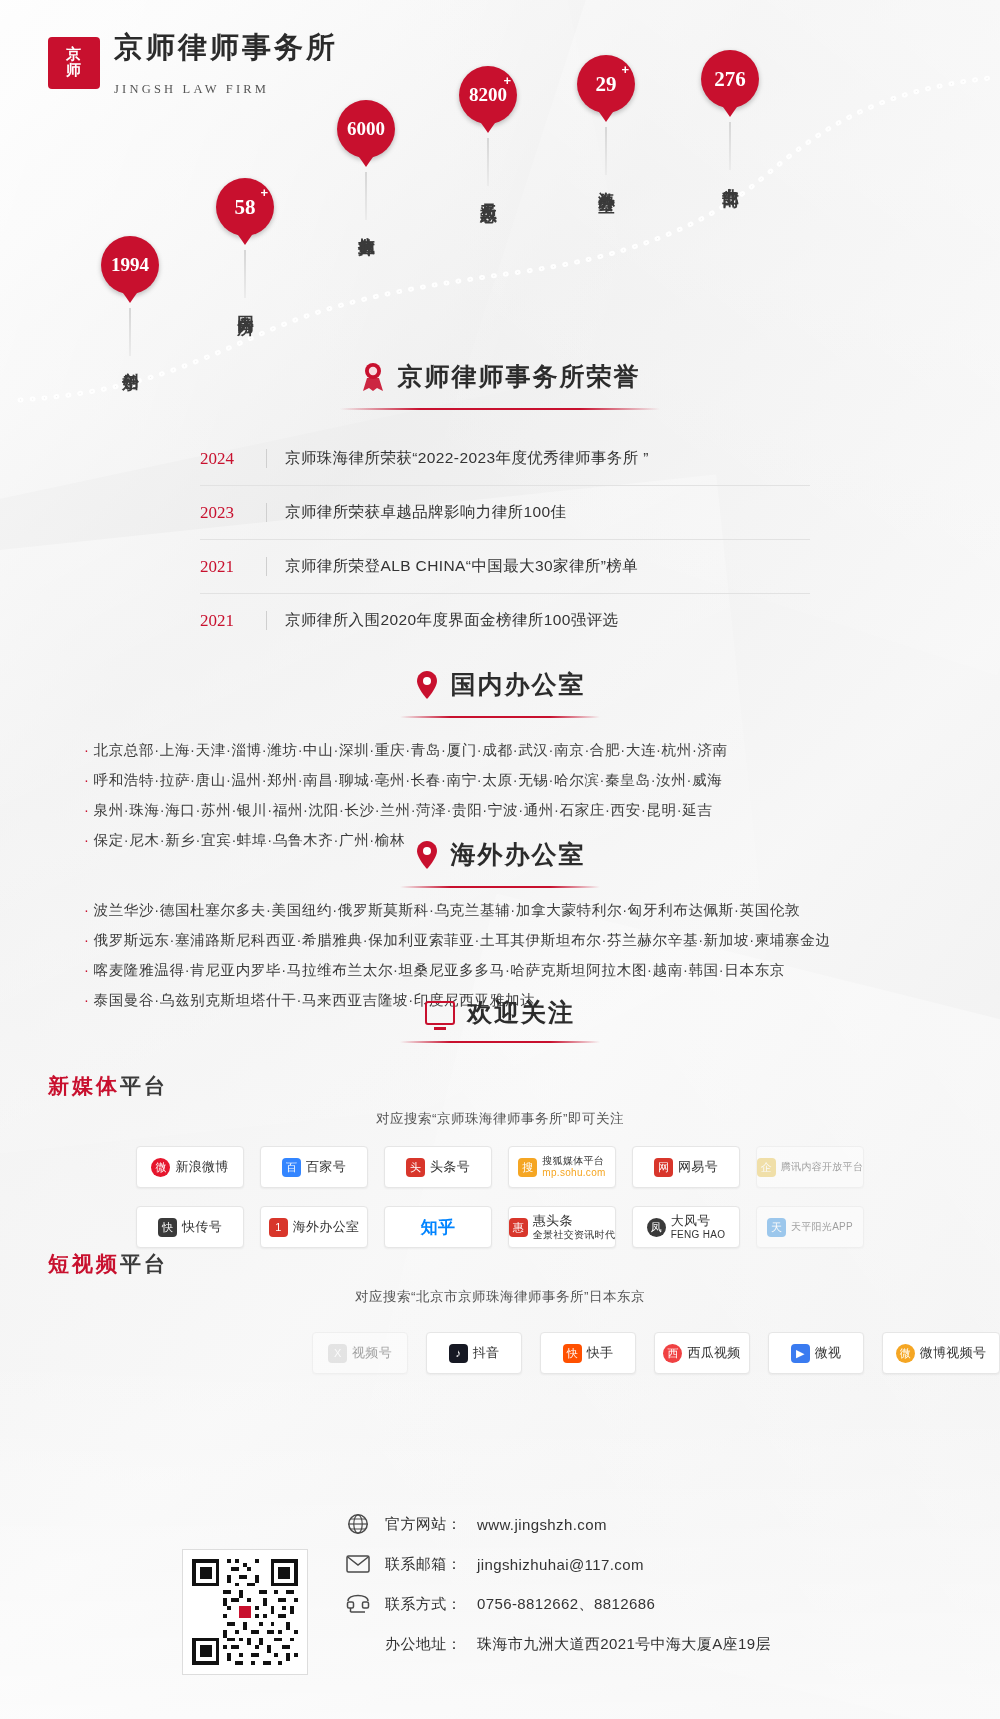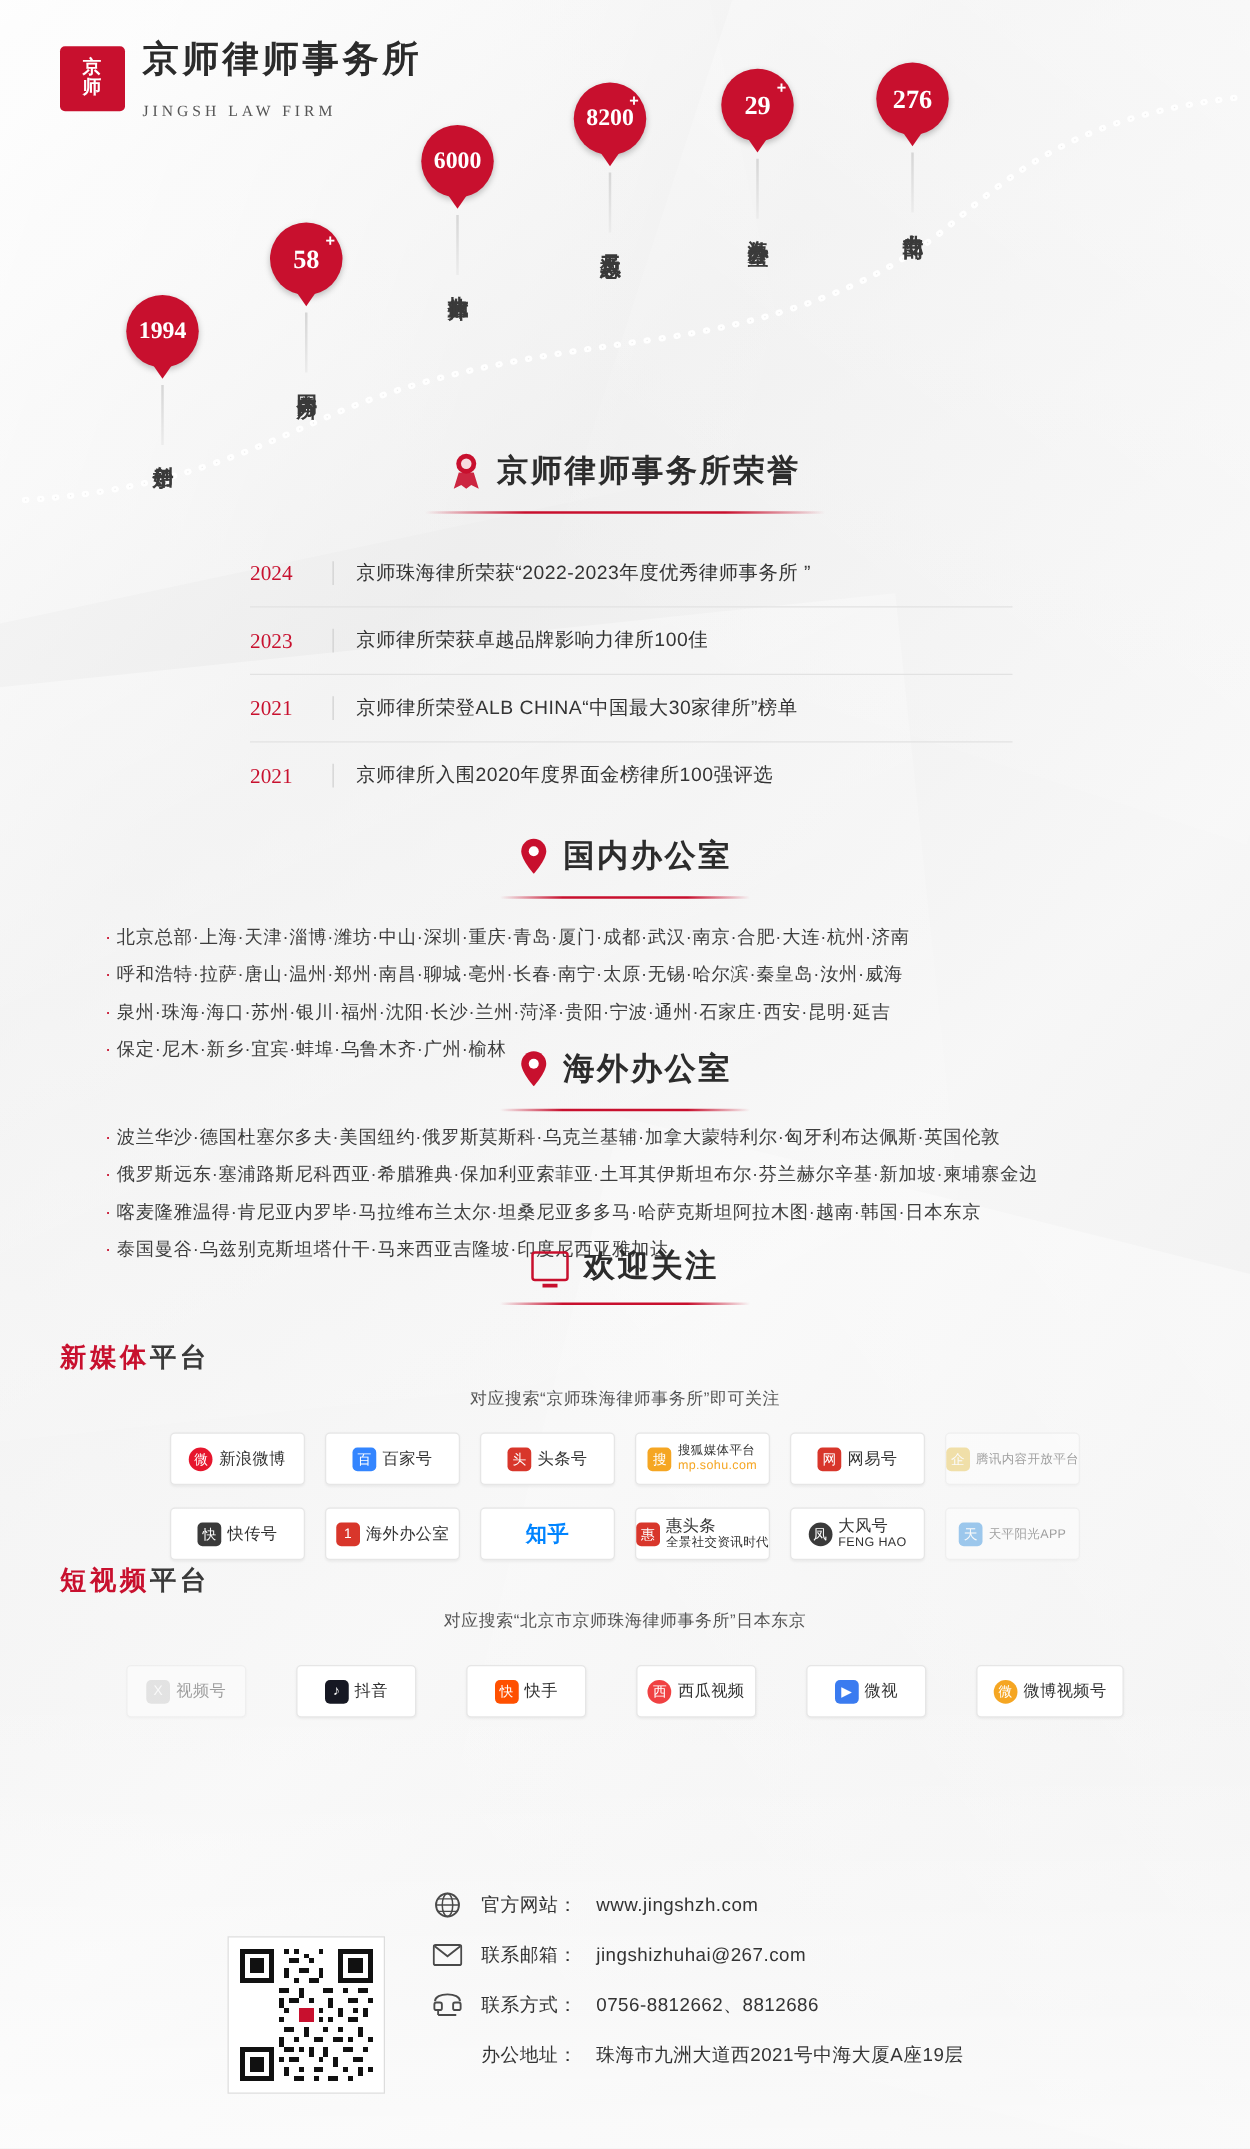--- a/index.html
+++ b/index.html
@@ -351,21 +351,21 @@
       </div>
     </div>
   </div>
 
   <div style="position:absolute; left:0; top:1250px; width:1000px;">
     <div class="plat-title">
       <span>短视频</span><em>平台</em>
     </div>
     <div class="plat-sub">对应搜索“北京市京师珠海律师事务所”日本东京</div>
 
-    <div class="chip-row video" style="gap:40px; margin-top:26px;">
+    <div class="chip-row video" style="gap:18px; margin-top:26px;justify-content:flex-end;">
       <div class="chip faded">
         <span class="mark" style="background:#cccccc;">X</span>
         <span class="cap">视频号</span>
       </div>
       <div class="chip">
         <span class="mark" style="background:#161823;">♪</span>
         <span class="cap">抖音</span>
       </div>
       <div class="chip">
         <span class="mark" style="background:#ff5000;">快</span>
@@ -492,21 +492,21 @@
         <span>www.jingshzh.com</span>
       </div>
       <div class="c-row">
         <span class="c-ic">
           <svg width="24" height="18" viewBox="0 0 24 18" xmlns="http://www.w3.org/2000/svg">
             <rect x="1" y="1" width="22" height="16" rx="1.5" fill="none" stroke="#4a4a4a" stroke-width="1.5"></rect>
             <path d="M1.8,2 L12,10 L22.2,2" fill="none" stroke="#4a4a4a" stroke-width="1.5"></path>
           </svg>
         </span>
         <span class="c-lab">联系邮箱：</span>
-        <span>jingshizhuhai@267.com</span>
+        <span>jingshizhuhai@117.com</span>
       </div>
       <div class="c-row">
         <span class="c-ic">
           <svg width="24" height="20" viewBox="0 0 24 20" xmlns="http://www.w3.org/2000/svg">
             <path d="M2,7 C2,3.5 6.5,1.5 12,1.5 C17.5,1.5 22,3.5 22,7" fill="none" stroke="#4a4a4a" stroke-width="1.5"></path>
             <rect x="1.5" y="8" width="6" height="6" rx="1.5" fill="none" stroke="#4a4a4a" stroke-width="1.5"></rect>
             <rect x="16.5" y="8" width="6" height="6" rx="1.5" fill="none" stroke="#4a4a4a" stroke-width="1.5"></rect>
             <line x1="4.5" y1="14" x2="4.5" y2="18" stroke="#4a4a4a" stroke-width="1.5"></line>
             <line x1="4.5" y1="18" x2="19" y2="18" stroke="#4a4a4a" stroke-width="1.5"></line>
           </svg>

